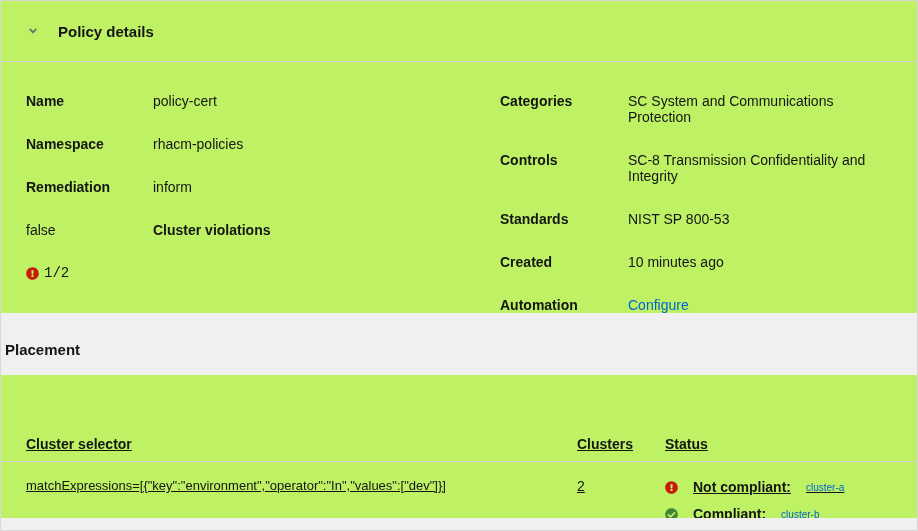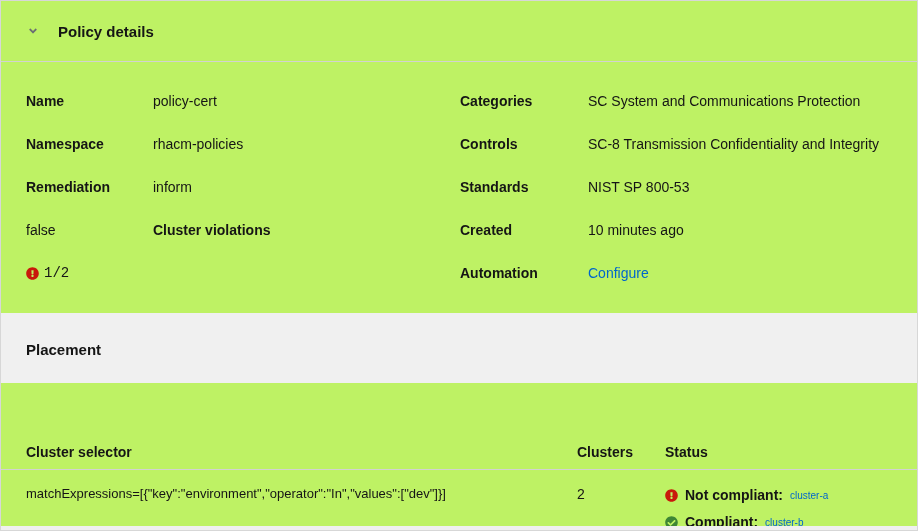--- a/index.html
+++ b/index.html
@@ -41,56 +41,56 @@
     padding: 31px 25px 24px 25px;
     display: grid;
     grid-template-columns: 434px 1fr;
   }
   .desc-list {
     display: grid;
     grid-template-columns: 127px 1fr;
     row-gap: 27px;
     align-content: start;
   }
-  .desc-list.right { grid-template-columns: 128px 1fr; }
+  .desc-list.right { grid-template-columns: 128px 1fr; margin-left: 40px; }
   .desc-term { font-size: 14px; font-weight: 700; line-height: 16px; }
   .desc-val  { font-size: 14px; font-weight: 400; line-height: 16px; color: #151515; }
   .inline-status { display: inline-flex; align-items: center; gap: 5px; font-family: Liberation Mono, monospace; }
 
   .icon-13 { width: 13px; height: 13px; display: inline-block; flex: none; }
   .icon-13 svg { width: 13px; height: 13px; display: block; }
 
   a.link { color: #0066cc; text-decoration: none; cursor: pointer; }
 
   
-  .gray-strip { height: 70px; padding: 28px 0 0 4px; margin-left: 21px; }
+  .gray-strip { height: 62px; padding: 28px 0 0 4px; }
   .section-heading { font-size: 15px; font-weight: 700; color: #151515; }
 
   
-  .placement-card { height: 143px; overflow: hidden; }
+  .placement-card { height: 143px; overflow: hidden; text-decoration: underline; }
   table { width: 100%; border-collapse: collapse; table-layout: fixed; }
   col.c1 { width: 576px; }
   col.c2 { width: 88px; }
   th {
     text-align: left;
     font-size: 14px; font-weight: 700;
     padding: 61px 8px 9px 0;
     border-bottom: 1px solid #d2d2d2;
   }
   th:first-child, td:first-child { padding-left: 25px; }
   td {
     vertical-align: top;
     font-size: 13px; font-weight: 400;
     padding: 16px 8px 12px 0;
     border-bottom: 1px solid #d2d2d2;
   }
   .selector-text { font-size: 13px; color: #151515; word-break: break-all; }
   .clusters-count { font-size: 14px; }
   .status-cell { display: flex; flex-direction: column; gap: 11px; padding-top: 1px; }
-  .status-line { display: flex; align-items: center; gap: 7px; }
+  .status-line { display: flex; align-items: center; gap: 15px; }
   .status-label { font-size: 14px; font-weight: 700; }
   .status-line a.link { font-size: 10px; }
 </style>
 </head>
 <body>
 
 <div class="page">
 
   <section class="card top-card">
     <header class="expand-header">

